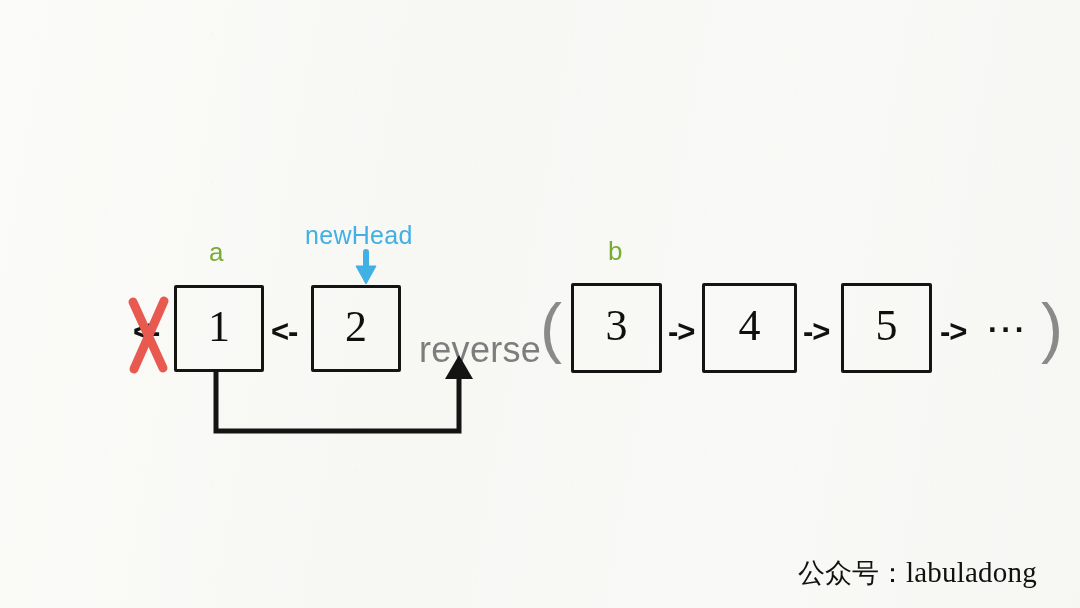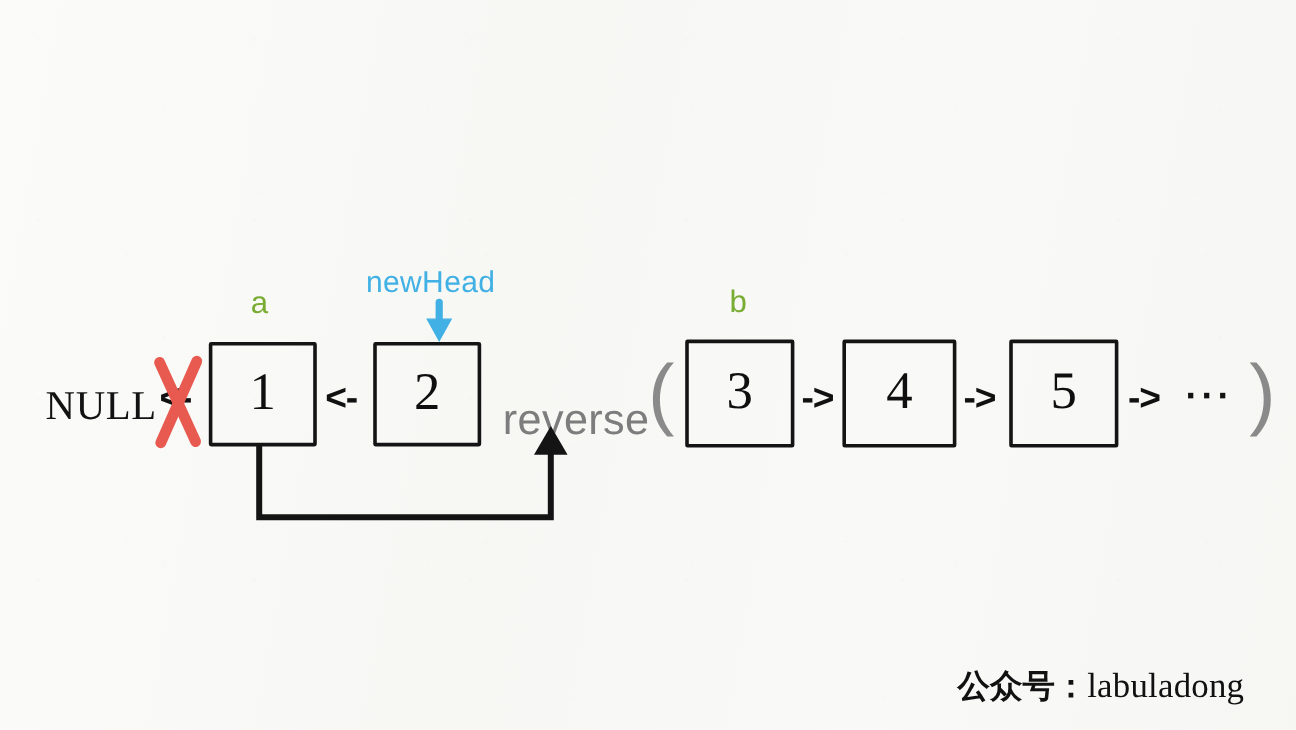--- a/index.html
+++ b/index.html
@@ -93,21 +93,21 @@
     position: absolute;
     font-family: "Liberation Sans", sans-serif;
     color: #8a8a8a;
     font-size: 66px;
     line-height: 1;
     font-weight: 300;
   }
   .watermark-cn {
     font-family: "Liberation Serif", serif;
     font-size: 27px;
-    font-weight: 700;
+    font-weight: 400;
     color: #111111;
   }
   .watermark-en {
     font-family: Liberation Serif, serif;
     font-size: 29px;
     color: #111111;
     letter-spacing: 0.2px;
   }
 
   svg.overlay {
@@ -117,21 +117,20 @@
     width: 1080px;
     height: 608px;
     pointer-events: none;
   }
 </style>
 </head>
 <body>
 
 <div id="canvas">
 
-  <div class="txt null-text" style="left:38px; top:322px;">NULL</div>
 
   <div class="txt arrow-tok" style="left:133px; top:316px;">&lt;-</div>
   <div class="txt arrow-tok" style="left:271px; top:316px;">&lt;-</div>
   <div class="txt arrow-tok" style="left:668px; top:316px;">-&gt;</div>
   <div class="txt arrow-tok" style="left:803px; top:316px;">-&gt;</div>
   <div class="txt arrow-tok" style="left:940px; top:316px;">-&gt;</div>
 
   <div class="txt dots-tok" style="left:988px; top:314px;">···</div>
 
   <div class="node" style="left:174px; top:285px; width:90px; height:87px;">

